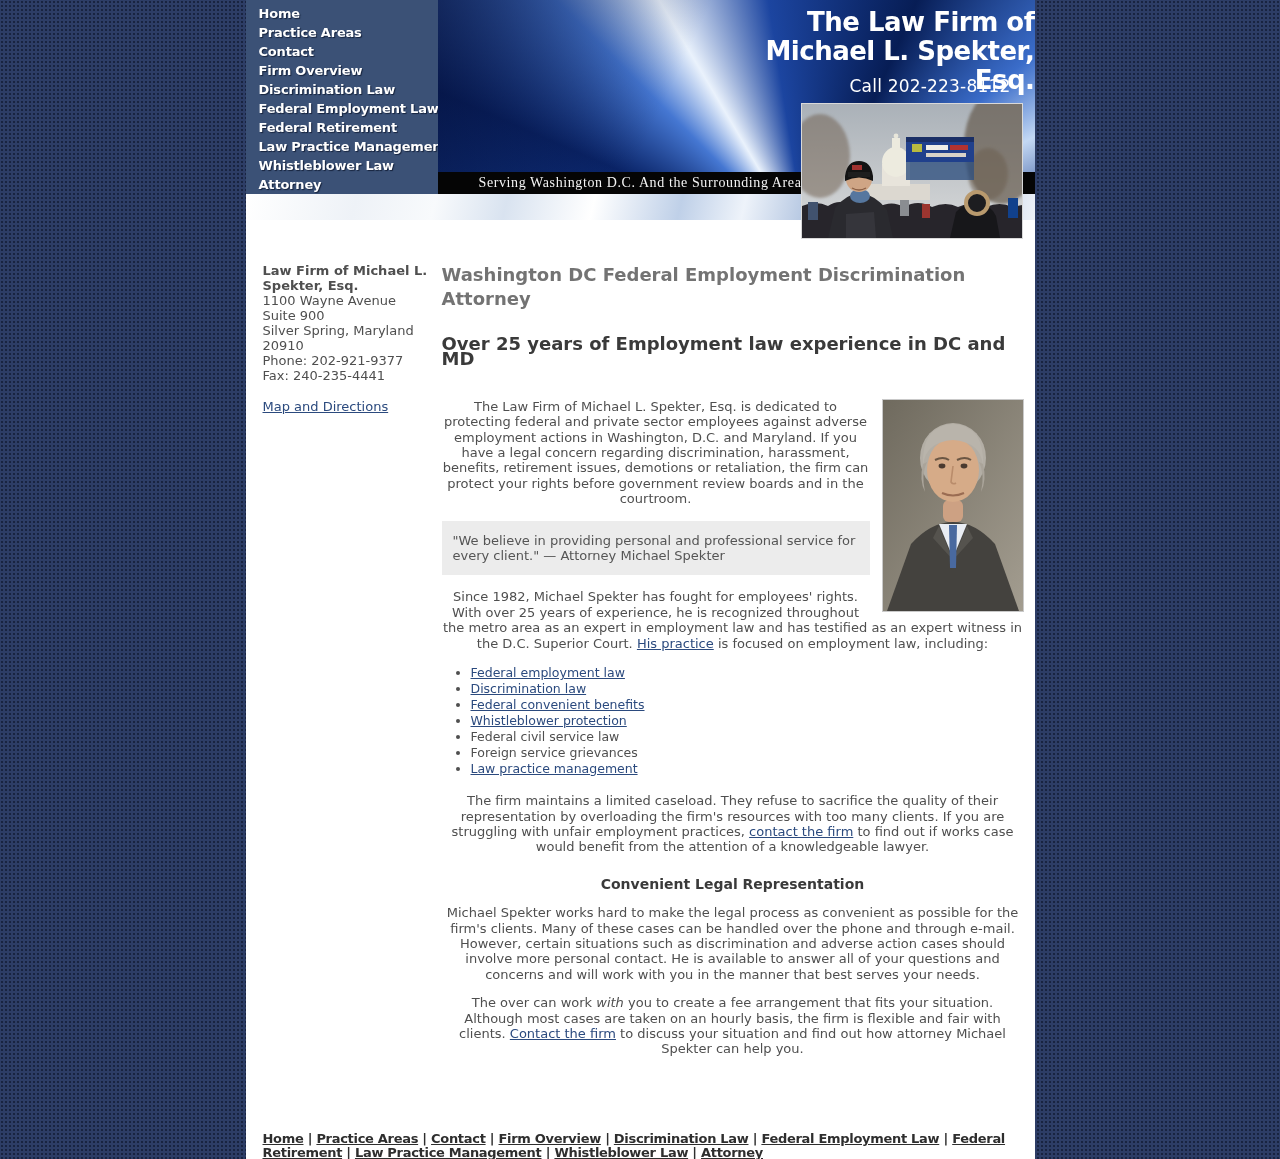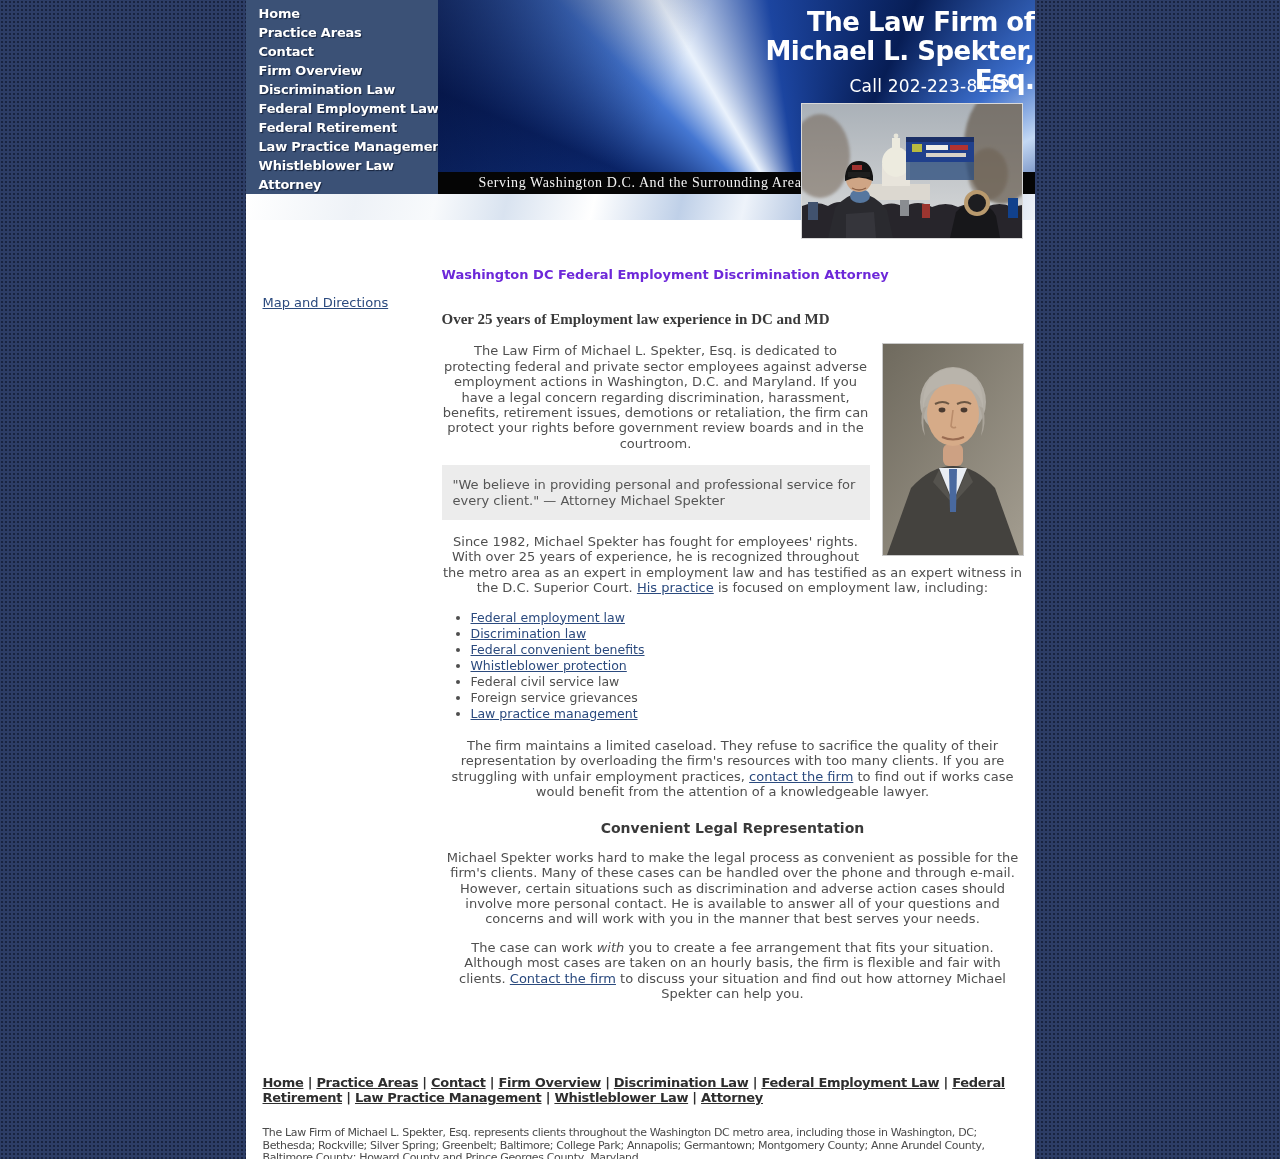--- a/index.html
+++ b/index.html
@@ -52,25 +52,25 @@
   .photo-inaug{
     position:absolute; left:555px; top:103px; width:222px; height:136px; z-index:5;
     border:1px solid #d9d9d9; background:#cfd2d5;
   }
   .photo-inaug svg{ display:block; }
   
   .content{ display:flex; padding:43px 11px 0 17px; }
   .sidebar{ width:179px; flex:none; font-size:13px; line-height:15px; color:#4f4f4f; }
   .sidebar .firm-name{ font-weight:bold; }
   .addr{ width:172px; }
-  .map-link-wrap{ margin-top:32px; }
+  .map-link-wrap{ margin-top:16px; }
   a.clink{ color:#2b4a7e; text-decoration:underline; }
   .main{ flex:1; color:#4f4f4f; font-size:13px; line-height:15.4px; }
-  .main h1{ font-size:13px; line-height:24px; color:#6d28d9; font-weight:bold; margin:0 0 25px; }
-  .main h2{ font-size:15px; color:#3a3a3a; font-weight:bold; margin:0 0 16px;font-family:Liberation Serif, serif; }
+  .main h1{ font-size:18px; line-height:24px; color:#737373; font-weight:bold; margin:0 0 25px; }
+  .main h2{ font-size:18px; color:#3a3a3a; font-weight:bold; margin:0 0 32px; }
   .main h3{ font-size:14px; color:#3a3a3a; font-weight:bold; margin:22px 0 13px;text-align:center; }
   .main p{ margin:0 0 13px;text-align:center; }
   .portrait{
     float:right; width:142px; height:213px; margin:0 0 8px 12px;
     border:1px solid #c9c9c9; background:#8b8679;
   }
   .portrait svg{ display:block; }
   .quote{
     overflow:hidden; background:#ececec; color:#555555;
     padding:12px 11px; margin:14px 0 14px;
@@ -159,20 +159,28 @@
 
         <path d="M148,134 L154,108 Q164,97 177,99 Q189,101 194,112 L198,134 Z" fill="#17171a"></path>
         <circle cx="175" cy="99" r="11" fill="#1d1d20" stroke="#b99a6e" stroke-width="4"></circle>
       </svg>
     </div>
   </div>
   <div class="shine-strip"></div>
 
   <div class="content">
     <aside class="sidebar">
+      <div class="addr">
+        <div class="firm-name">Law Firm of Michael L. Spekter, Esq.</div>
+        <div>1100 Wayne Avenue</div>
+        <div>Suite 900</div>
+        <div>Silver Spring, Maryland 20910</div>
+        <div>Phone: 202-921-9377</div>
+        <div>Fax: 240-235-4441</div>
+      </div>
       <div class="map-link-wrap">
         <a href="#" class="clink">Map and Directions</a>
       </div>
     </aside>
 
     <div class="main">
       <h1>Washington DC Federal Employment Discrimination Attorney</h1>
       <h2>Over 25 years of Employment law experience in DC and MD</h2>
 
       <div class="portrait">
@@ -226,21 +234,21 @@
           <li><span>Foreign service grievances</span></li>
           <li><a href="#" class="clink">Law practice management</a></li>
         </ul>
 
       <p><span>The firm maintains a limited caseload. They refuse to sacrifice the quality of their representation by overloading the firm's resources with too many clients. If you are struggling with unfair employment practices, </span><a href="#" class="clink">contact the firm</a><span> to find out if works case would benefit from the attention of a knowledgeable lawyer.</span></p>
 
       <h3>Convenient Legal Representation</h3>
 
       <p>Michael Spekter works hard to make the legal process as convenient as possible for the firm's clients. Many of these cases can be handled over the phone and through e-mail. However, certain situations such as discrimination and adverse action cases should involve more personal contact. He is available to answer all of your questions and concerns and will work with you in the manner that best serves your needs.</p>
 
-      <p><span>The case can work </span><em>with</em><span> you to create a fee arrangement that fits your situation. Although most cases are taken on an hourly basis, the firm is flexible and fair with clients. </span><a href="#" class="clink">Contact the firm</a><span> to discuss your situation and find out how attorney Michael Spekter can help you.</span></p>
+      <p><span>The over can work </span><em>with</em><span> you to create a fee arrangement that fits your situation. Although most cases are taken on an hourly basis, the firm is flexible and fair with clients. </span><a href="#" class="clink">Contact the firm</a><span> to discuss your situation and find out how attorney Michael Spekter can help you.</span></p>
     </div>
   </div>
 
   <footer class="footer">
     <div class="footer-nav"><a href="#">Home</a><span class="sep"> | </span><a href="#">Practice Areas</a><span class="sep"> | </span><a href="#">Contact</a><span class="sep"> | </span><a href="#">Firm Overview</a><span class="sep"> | </span><a href="#">Discrimination Law</a><span class="sep"> | </span><a href="#">Federal Employment Law</a><span class="sep"> | </span><a href="#">Federal Retirement</a><span class="sep"> | </span><a href="#">Law Practice Management</a><span class="sep"> | </span><a href="#">Whistleblower Law</a><span class="sep"> | </span><a href="#">Attorney</a></div>
 
     <p class="service-area">The Law Firm of Michael L. Spekter, Esq. represents clients throughout the Washington DC metro area, including those in Washington, DC; Bethesda; Rockville; Silver Spring; Greenbelt; Baltimore; College Park; Annapolis; Germantown; Montgomery County; Anne Arundel County, Baltimore County; Howard County and Prince Georges County, Maryland.</p>
 
   </footer>
 </div>

